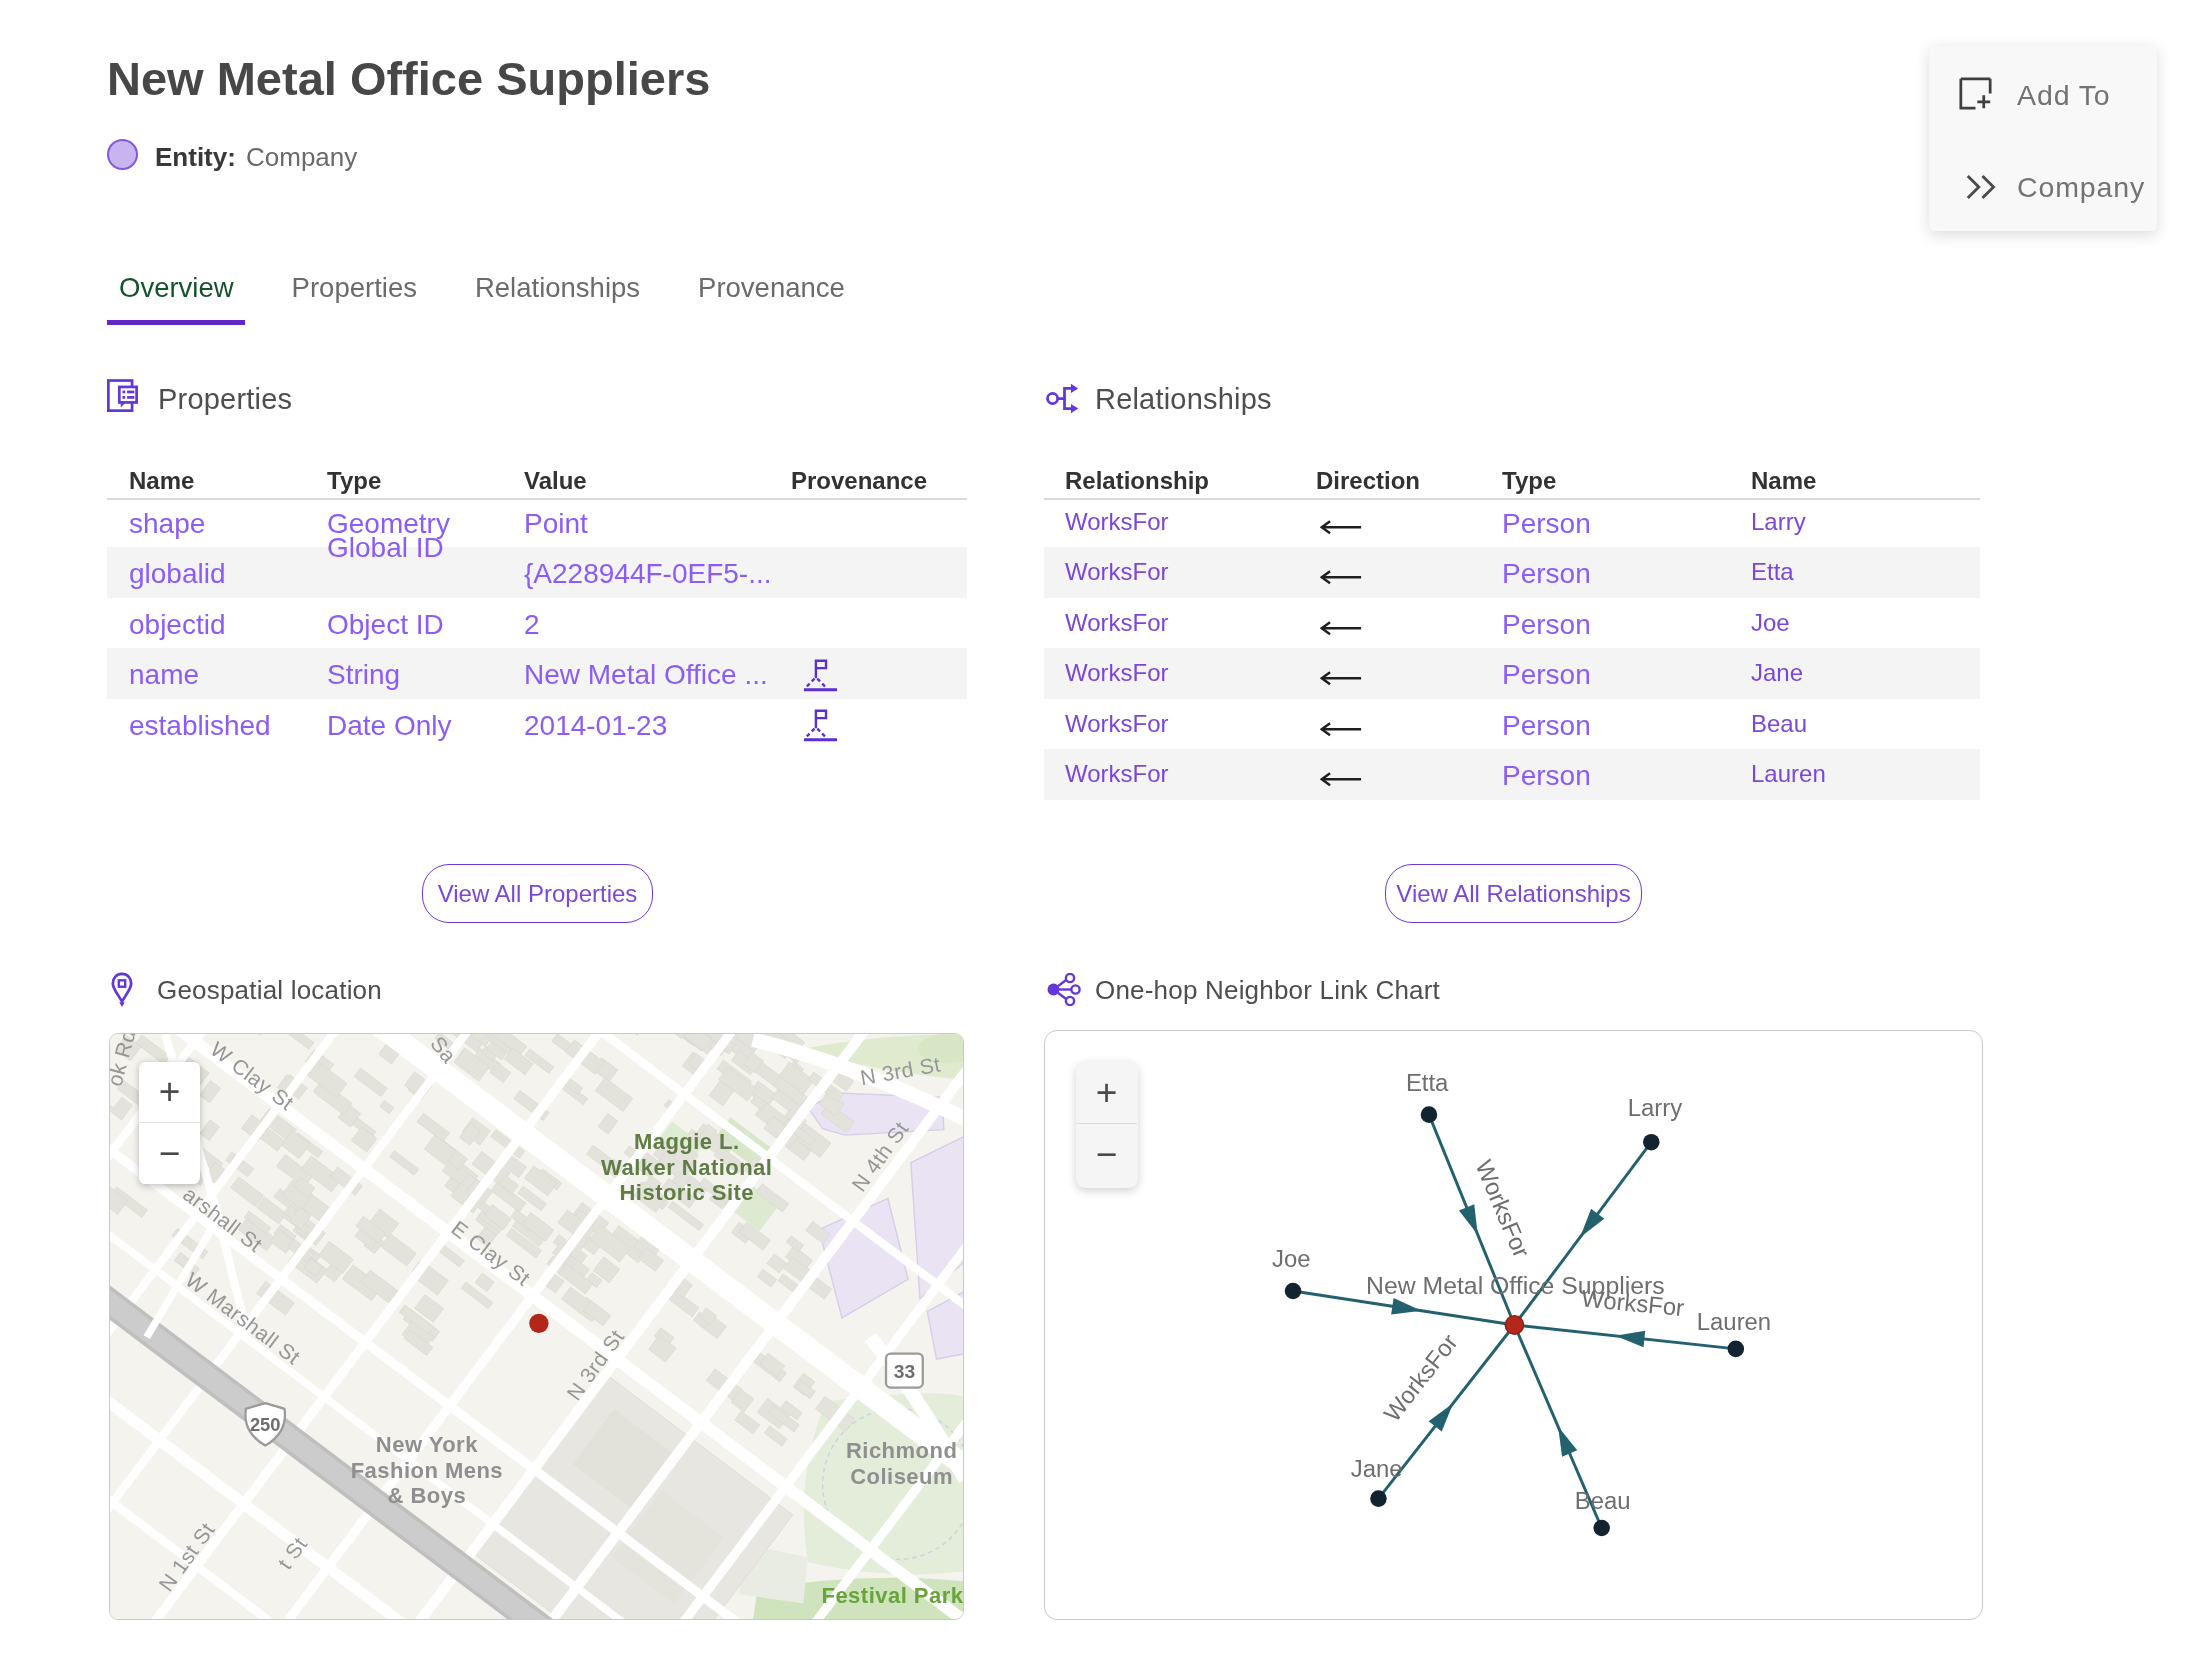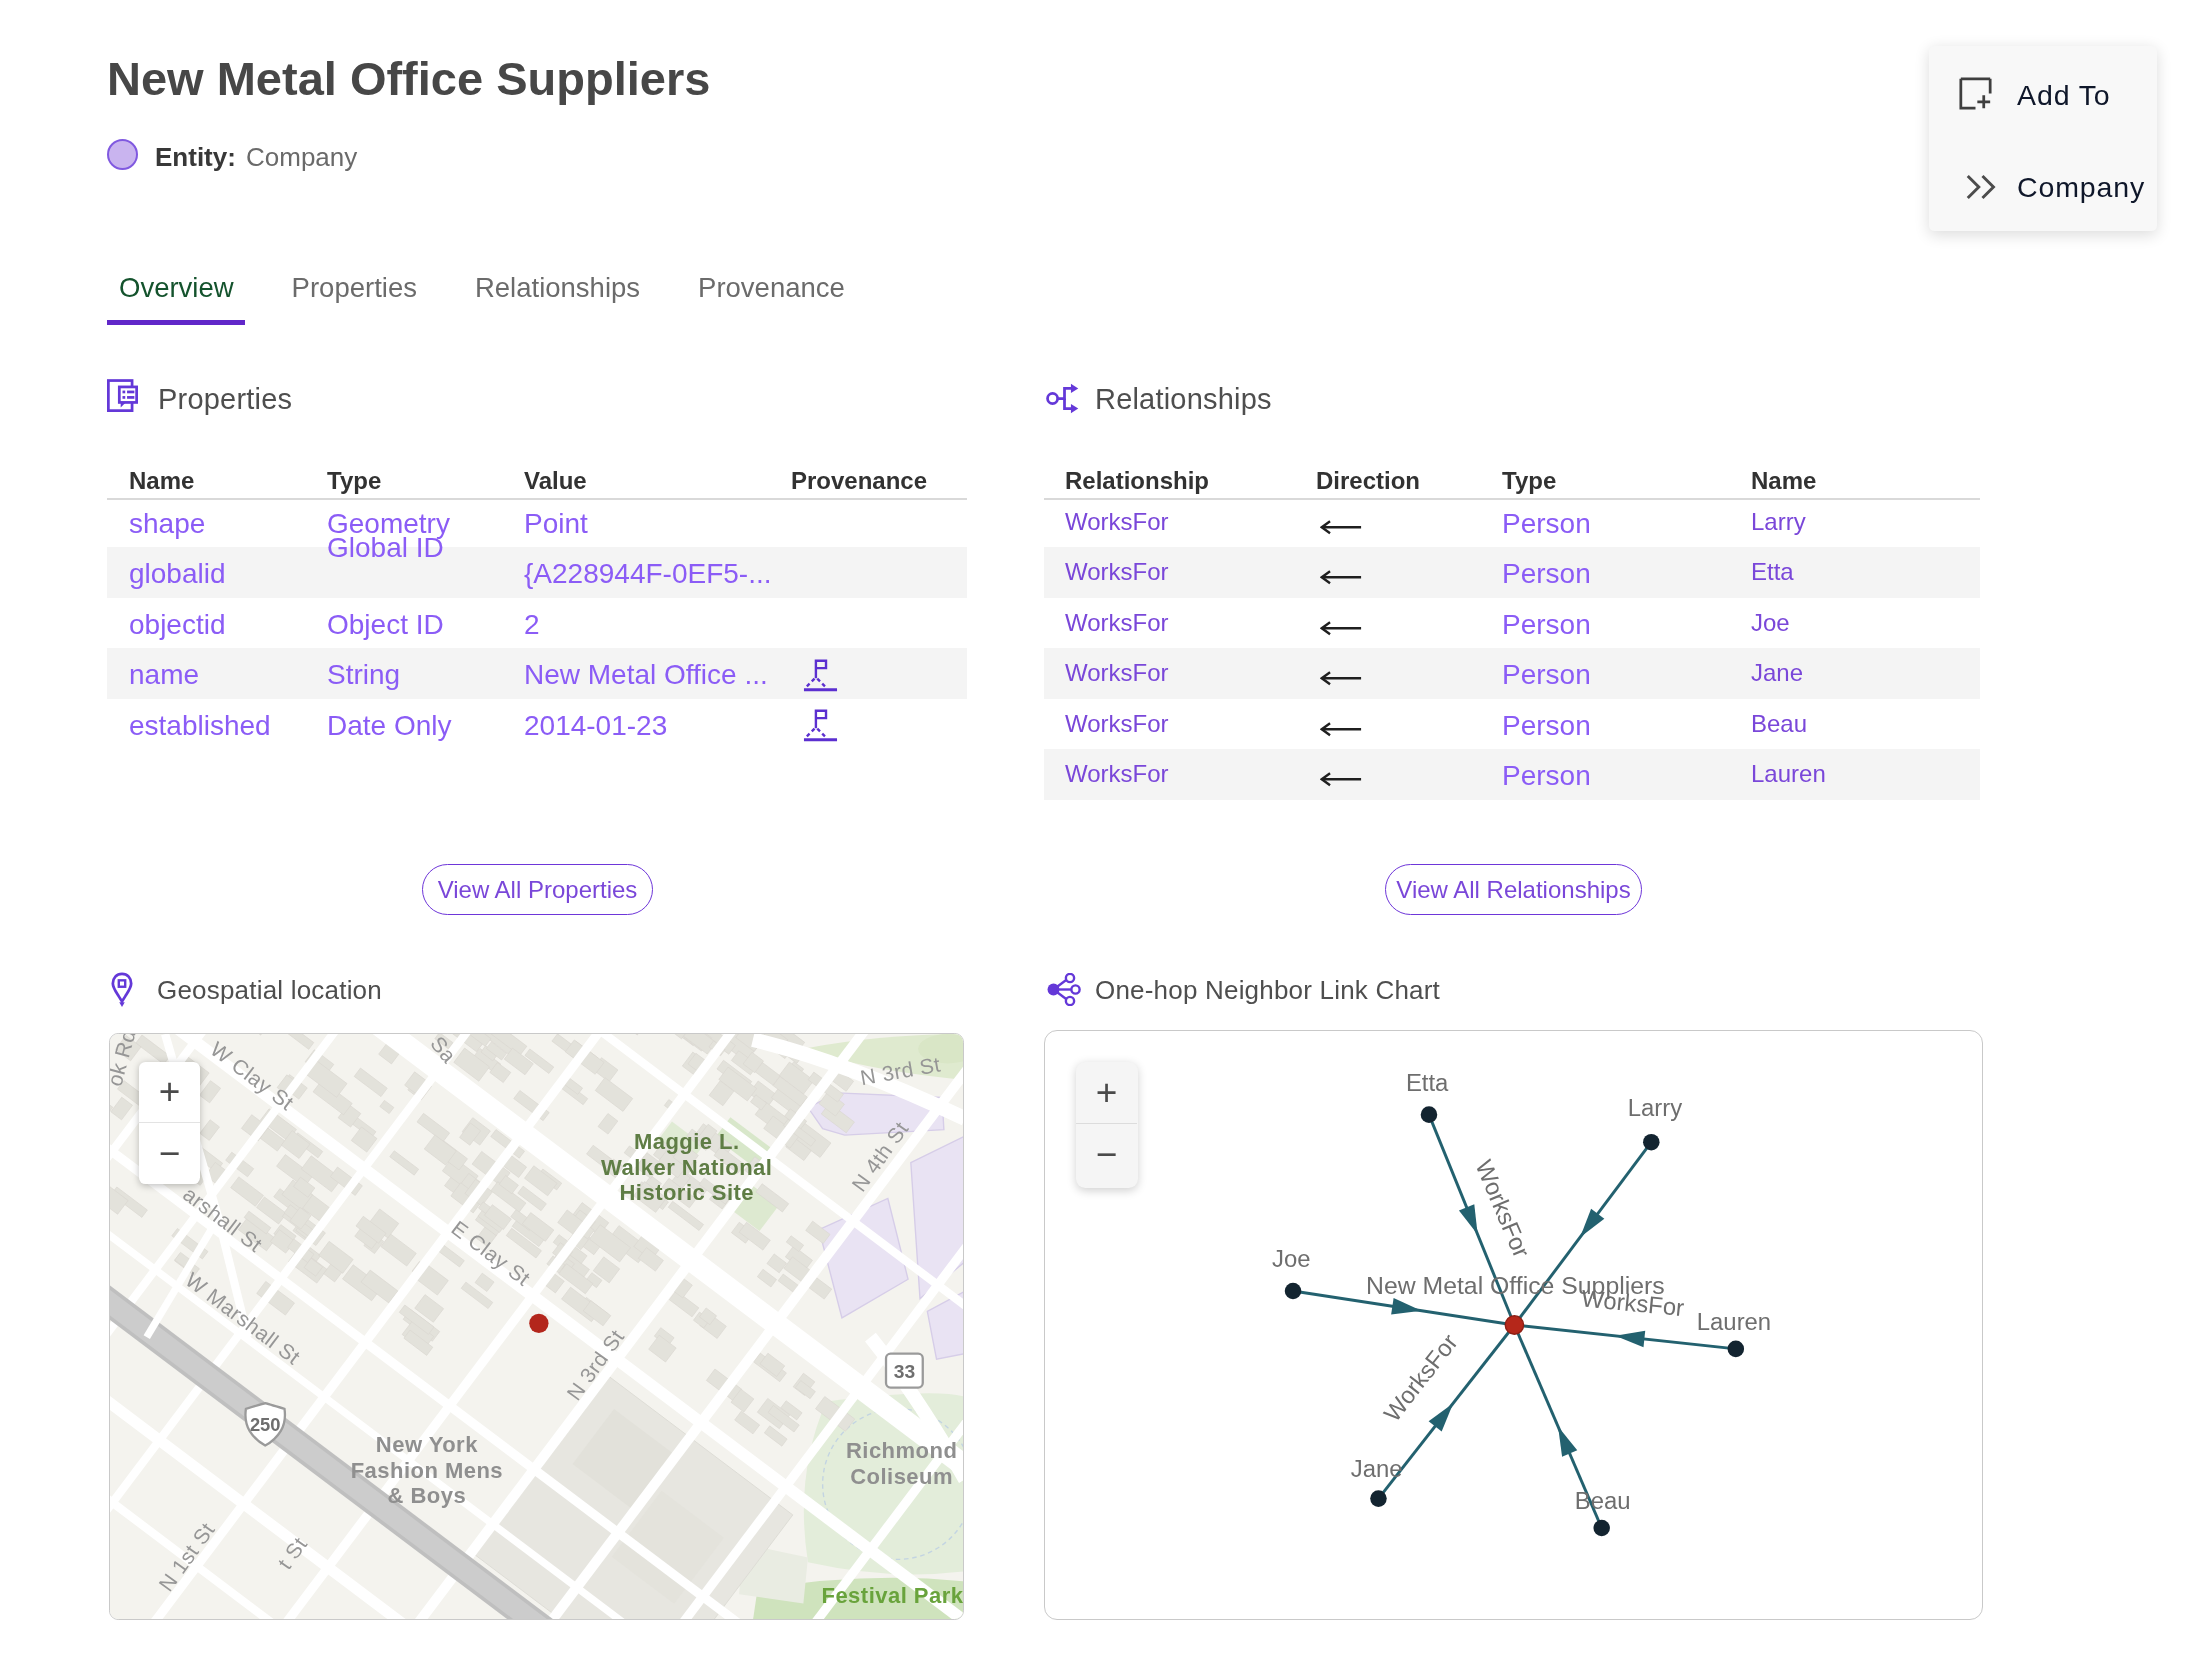--- a/index.html
+++ b/index.html
@@ -15,29 +15,29 @@
   .tab{font-size:27.5px;color:#6b6b6b;padding:0 12px;}
   .tab.active{color:#14532d;}
   .tabline{left:107px;top:320px;width:138px;height:4.6px;background:#6127c9;}
   .sechead{font-size:29px;color:#4e4e4e;letter-spacing:0.2px;}
   
   .th{font-size:24px;font-weight:bold;color:#323232;}
   .td{font-size:28px;color:#8b5cf6;}
   .tdp{font-size:24px;color:#7a47d9;}
   .rowbg{background:#f4f4f4;}
   .hline{height:1.8px;background:#d9d9d9;}
-  .pillbtn{height:51px;border:1.8px solid #6e36d9;border-radius:27px;box-sizing:border-box;
+  .pillbtn{height:59px;border:1.8px solid #6e36d9;border-radius:27px;box-sizing:border-box;
            color:#7a47d9;font-size:24px;display:flex;align-items:center;justify-content:center;}
   .panel{border:0.9px solid #c9c9c9;border-radius:13px;box-sizing:border-box;overflow:hidden;}
   .zoomctl{background:#fff;border-radius:6.4px;box-shadow:0 1.8px 7.3px rgba(0,0,0,.25);}
   .zbtn{width:61px;height:61px;display:flex;align-items:center;justify-content:center;
         font-size:37px;color:#4a4a4a;}
   .card{left:1929px;top:46px;width:228px;height:185px;background:#f8f8f8;border-radius:5.5px;
         box-shadow:0 3.7px 14.7px rgba(0,0,0,.14);}
-  .cardtxt{font-size:28.5px;color:#0f172a;letter-spacing:0.9px;}
+  .cardtxt{font-size:28.5px;color:#737373;letter-spacing:0.9px;}
 </style>
 </head>
 <body>
 <div class="abs title">New Metal Office Suppliers</div>
 <div class="abs ecirc"></div>
 <div class="abs elabel">Entity:</div>
 <div class="abs evalue">Company</div>
 <div class="abs tabs">
   <div class="tab active">Overview</div>
   <div class="tab">Properties</div>

